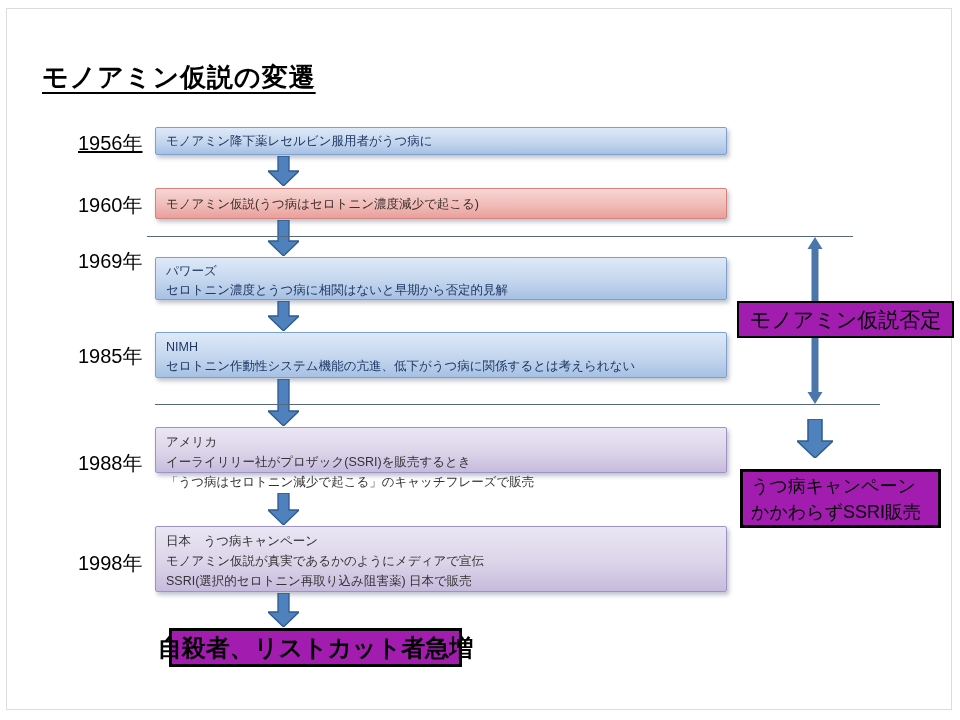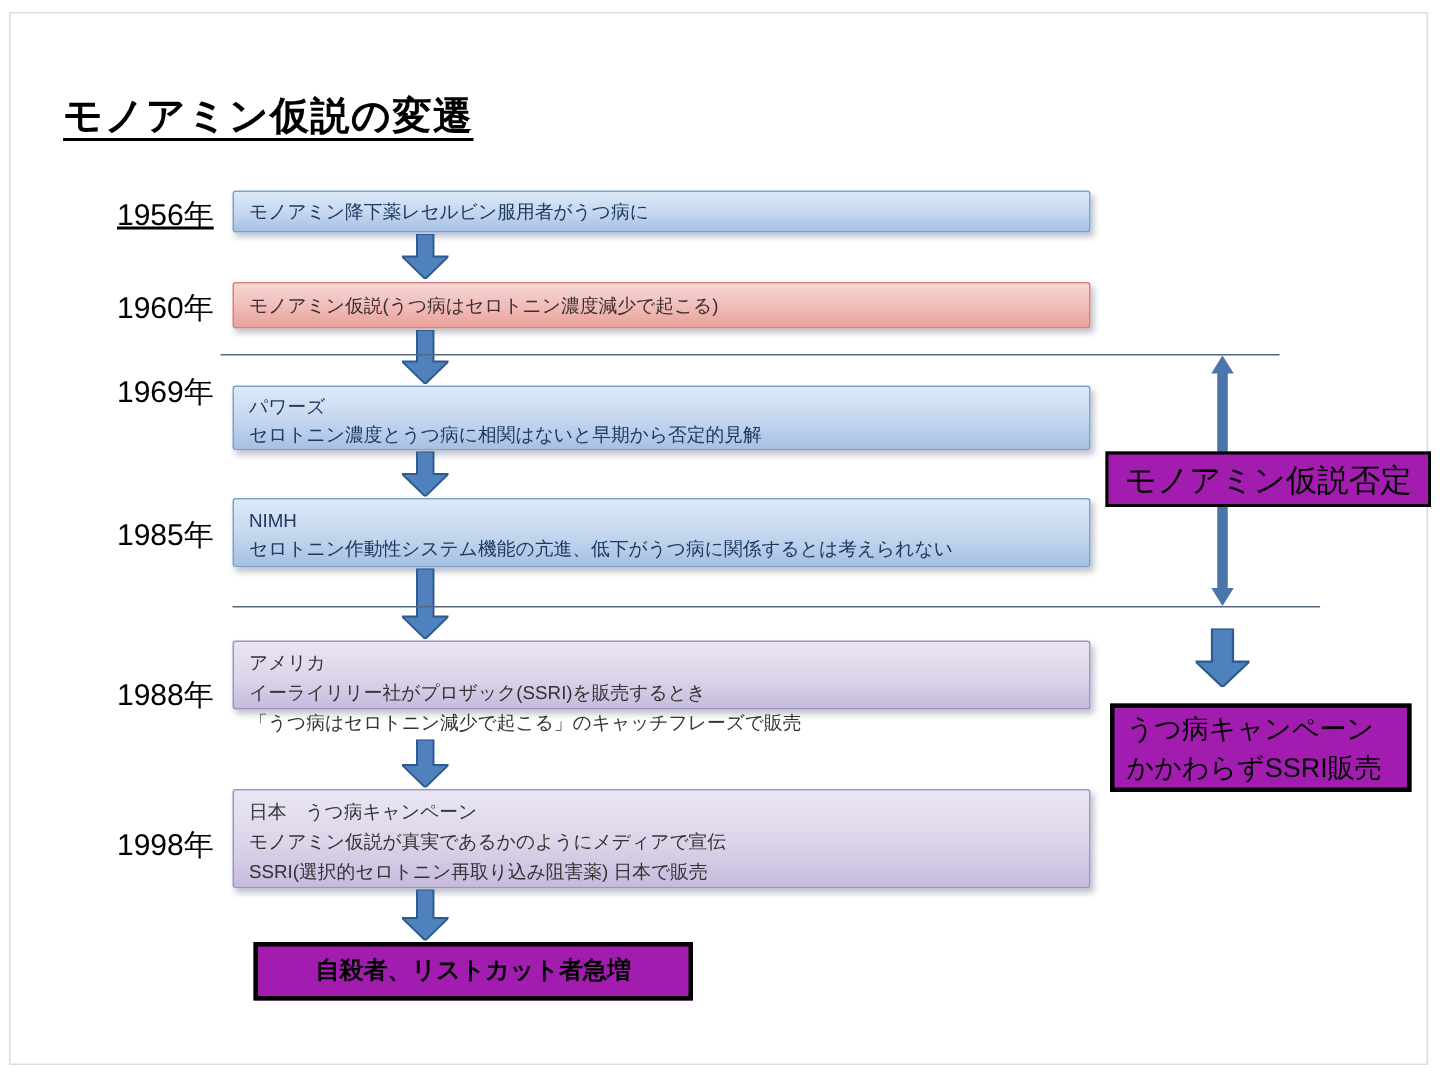--- a/index.html
+++ b/index.html
@@ -109,14 +109,14 @@
 </svg>
 
 <div class="whitebox" style="left:740px;top:469px;width:201px;height:59px;border-width:3px;padding-left:8px;">
   <div>
     <span class="note-line" style="font-size:18px;">うつ病キャンペーン</span>
     <span class="note-line" style="font-size:18px;">かかわらずSSRI販売</span>
   </div>
 </div>
 
 <div class="whitebox" style="left:169px;top:628px;width:293px;height:39px;border-width:3px;justify-content:center;">
-  <span style="font-size:16px;font-weight:bold;white-space:nowrap;">自殺者、リストカット者急増</span>
+  <span style="font-size:24px;font-weight:bold;white-space:nowrap;">自殺者、リストカット者急増</span>
 </div>
 
 </body></html>

